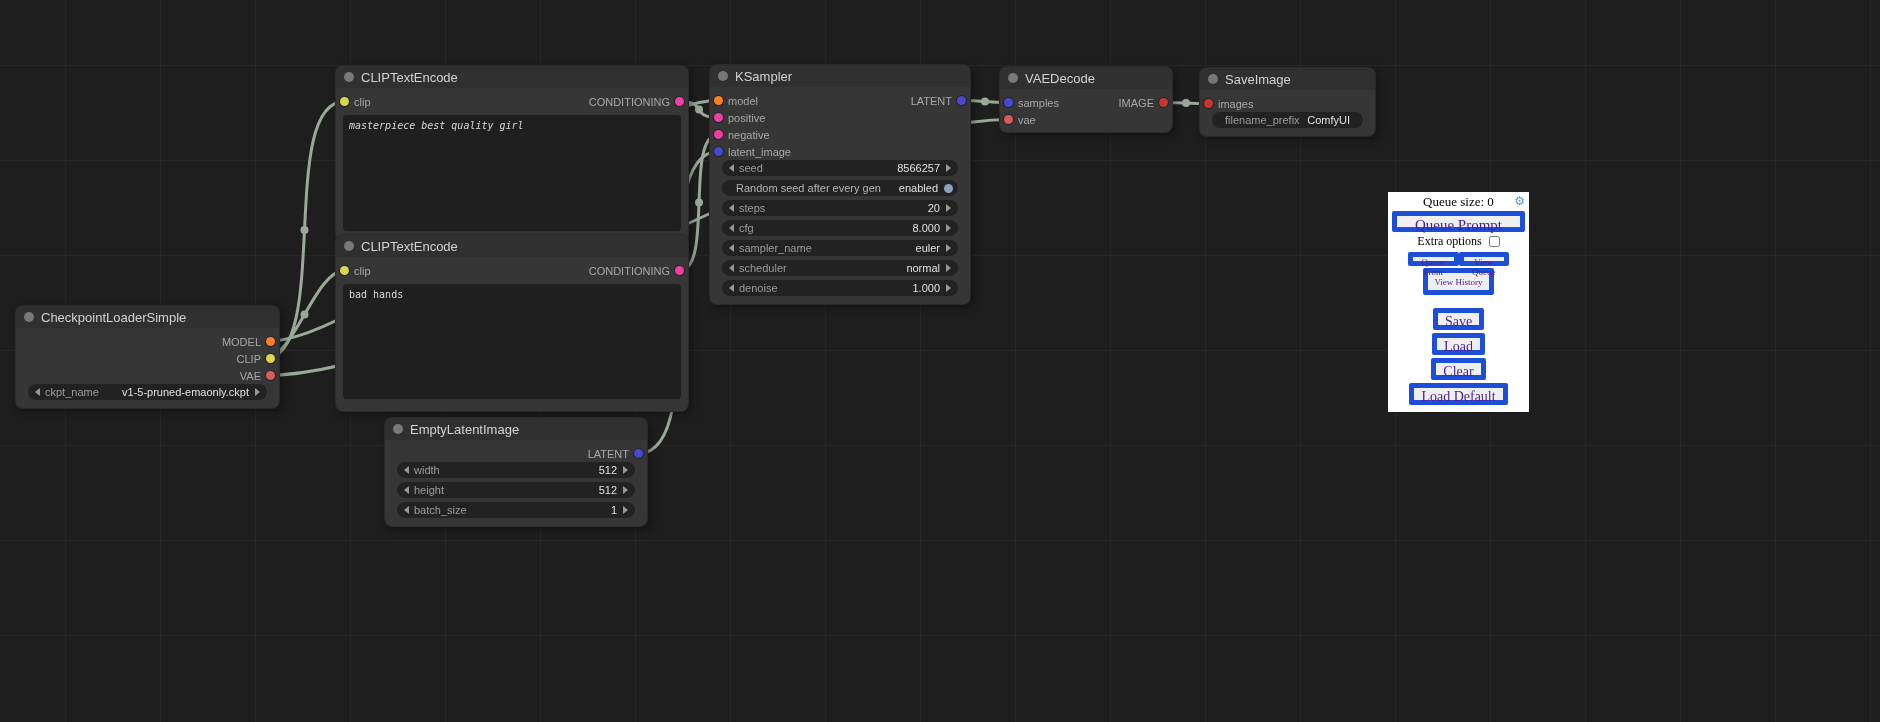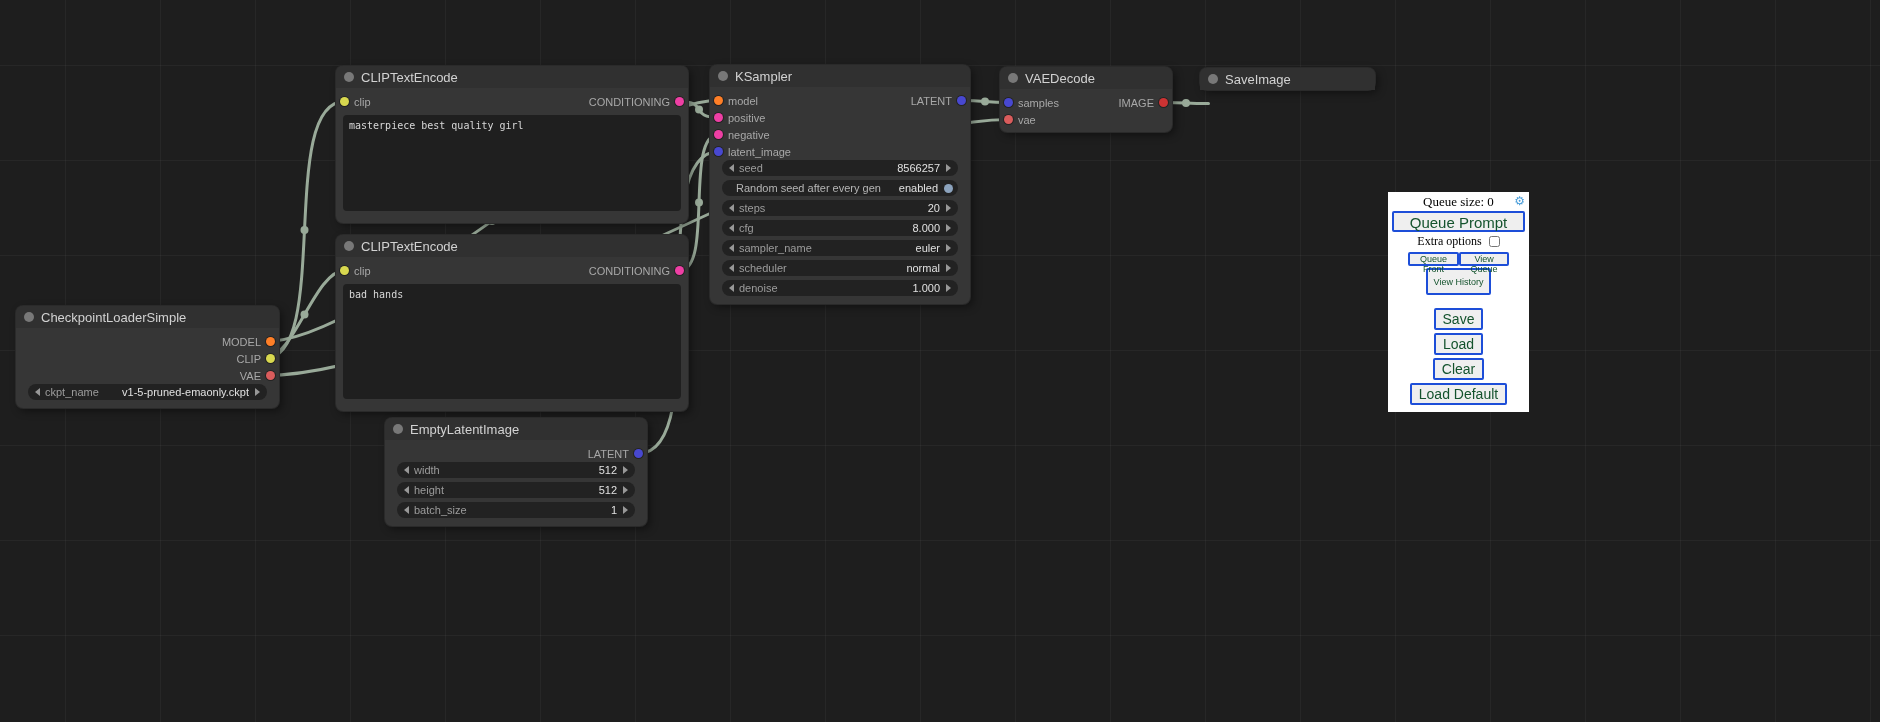--- a/index.html
+++ b/index.html
@@ -41,22 +41,22 @@
   .toggle-dot{width:9px;height:9px;border-radius:50%;margin:0 5px 0 6px;flex:0 0 auto;}
 
   .prompt{display:block;background:#1f1f1f;border:none;border-radius:4px;margin:5px 7px 8px;
     padding:4px 6px;font-family:"DejaVu Sans Mono",monospace;font-size:10px;color:#d8d8d8;
     resize:none;outline:none;box-sizing:border-box;width:calc(100% - 14px);line-height:13px;}
 
   #menu{position:absolute;left:1388px;top:192px;width:141px;z-index:3;background:#ffffff;color:#000;
     font-family:"Liberation Serif",serif;text-align:center;padding:2px 0 4px;box-sizing:border-box;}
   .menu-header{position:relative;font-size:13px;height:15px;line-height:15px;}
   .gear{position:absolute;right:4px;top:1px;font-size:12px;line-height:12px;cursor:pointer;}
-  .btn{display:block;margin:2px auto;background:#efefef;border:2px solid #1d4ed8;border-radius:2px;
-    color:#14532d;font-family:Liberation Sans, sans-serif;cursor:pointer;}
+  .btn{display:block;margin:2px auto;background:#efefef;border:5px solid #1d4ed8;border-radius:2px;
+    color:#4c1d95;font-family:Liberation Serif, serif;cursor:pointer;}
   .btn-queue{width:133px;height:21px;font-size:15px;}
   .extra{display:block;font-size:12px;height:15px;line-height:15px;}
   .extra input{width:11px;height:11px;vertical-align:-2px;margin:0 0 0 4px;}
   .btn-row{display:flex;justify-content:space-between;padding:0 20px;margin-top:3px;}
   .btn-row .btn{margin:0;}
   .btn-sm{font-size:9px;height:14px;padding:0 5px;}
   .btn-history{font-size:9px;height:27px;padding:0 6px;margin:2px auto;}
   .menu-gap{height:8px;}
   .btn-md{font-size:14px;height:22px;padding:1px 7px;margin:3px auto;}
 </style>
@@ -118,21 +118,21 @@
       <span class="tdot"></span>
       <span>CLIPTextEncode</span>
     </div>
     <div class="node-body">
       <div class="srow">
         <span class="dot in" style="background: rgb(216, 216, 79);"></span>
         <span class="in-label">clip</span>
         <span class="out-label">CONDITIONING</span>
         <span class="dot out" style="background: rgb(238, 63, 164);"></span>
       </div>
-      <textarea class="prompt" style="height: 96px;" spellcheck="false">masterpiece best quality girl</textarea>
+      <textarea class="prompt" style="height: 116px; font-style: italic;" spellcheck="false">masterpiece best quality girl</textarea>
     </div>
   </div>
 
   <div class="node" style="left:336px;top:235px;width:352px;">
     <div class="node-title">
       <span class="tdot"></span>
       <span>CLIPTextEncode</span>
     </div>
     <div class="node-body">
       <div class="srow">
@@ -260,20 +260,30 @@
         <span class="dot in" style="background: rgb(217, 92, 92);"></span>
         <span class="in-label">vae</span>
       </div>
     </div>
   </div>
 
   <div class="node" style="left:1200px;top:68px;width:175px;">
     <div class="node-title">
       <span class="tdot"></span>
       <span>SaveImage</span>
+    </div>
+    <div class="node-body">
+      <div class="srow">
+        <span class="dot in" style="background: rgb(204, 51, 51);"></span>
+        <span class="in-label">images</span>
+      </div>
+      <div class="widget no-arrow">
+        <span class="wlabel">filename_prefix</span>
+        <span class="wvalue">ComfyUI</span>
+      </div>
     </div>
   </div>
 
   <div id="menu">
     <div class="menu-header">
       <span>Queue size: 0</span>
       <span class="gear" style="color: rgb(74, 158, 218);">⚙</span>
     </div>
     <button class="btn btn-queue">Queue Prompt</button>
     <label class="extra">

